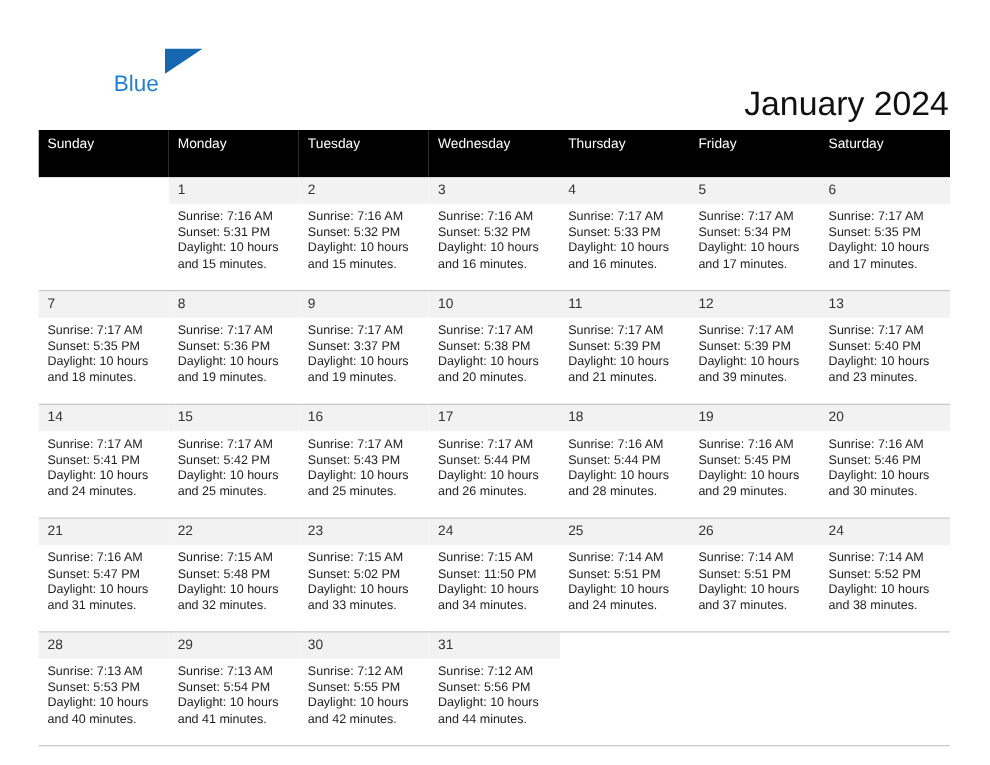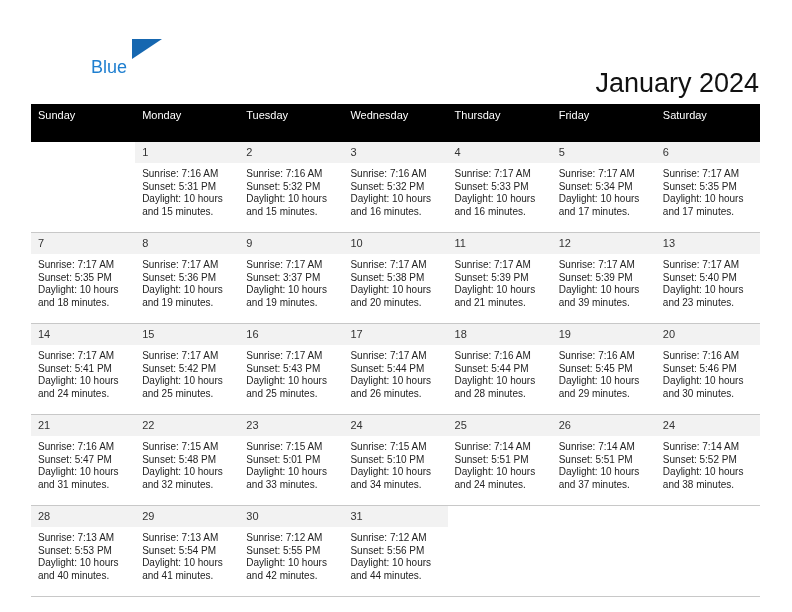--- a/index.html
+++ b/index.html
@@ -372,30 +372,30 @@
               <div>Sunrise: 7:15 AM</div>
               <div>Sunset: 5:48 PM</div>
               <div>Daylight: 10 hours</div>
               <div>and 32 minutes.</div>
             </div>
           </td>
           <td>
             <span class="daynum">23</span>
             <div class="cell-body">
               <div>Sunrise: 7:15 AM</div>
-              <div>Sunset: 5:01 PM</div>
+              <div>Sunset: 5:02 PM</div>
               <div>Daylight: 10 hours</div>
               <div>and 33 minutes.</div>
             </div>
           </td>
           <td>
             <span class="daynum">24</span>
             <div class="cell-body">
               <div>Sunrise: 7:15 AM</div>
-              <div>Sunset: 5:10 PM</div>
+              <div>Sunset: 11:50 PM</div>
               <div>Daylight: 10 hours</div>
               <div>and 34 minutes.</div>
             </div>
           </td>
           <td>
             <span class="daynum">25</span>
             <div class="cell-body">
               <div>Sunrise: 7:14 AM</div>
               <div>Sunset: 5:51 PM</div>
               <div>Daylight: 10 hours</div>

